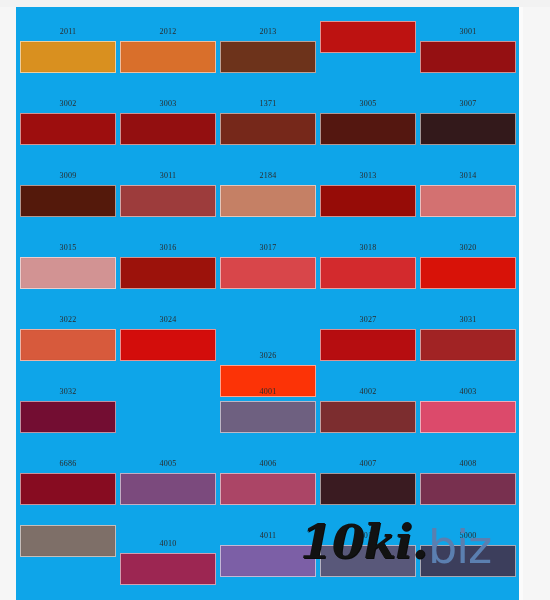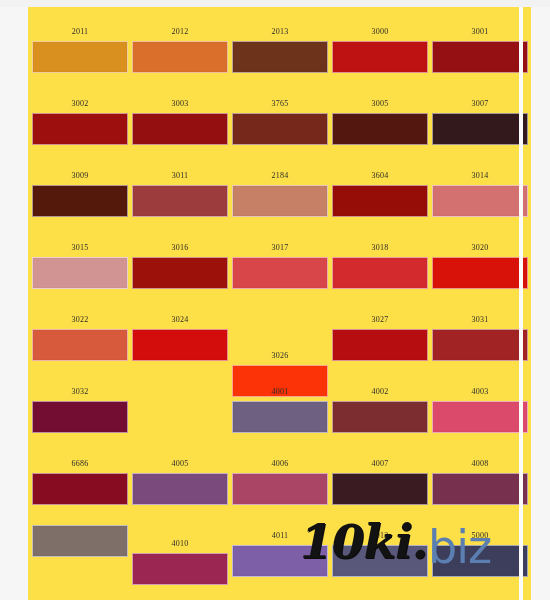--- a/index.html
+++ b/index.html
@@ -26,25 +26,25 @@
 
   .top-strip {
     position: absolute;
     left: 0; top: 0;
     width: 550px; height: 7px;
     background: #f2f2f2;
   }
 
   .card {
     position: absolute;
-    left: 28px;
+    left: 16px;
     top: 7px;
     width: 503px;
     height: 593px;
-    background: #fde047;
+    background: #0ea5e9;
     overflow: hidden;
   }
 
   .card-edge-right {
     position: absolute;
     left: 519px; top: 7px;
     width: 4px; height: 593px;
     background: #fbfbfb;
   }
 
@@ -136,39 +136,38 @@
         </div>
         <div class="cell" style="left: 104px;">
           <div class="swatch-label">2012</div>
           <div class="swatch" style="background: rgb(217, 111, 43);"></div>
         </div>
         <div class="cell" style="left: 204px;">
           <div class="swatch-label">2013</div>
           <div class="swatch" style="background: rgb(109, 51, 27);"></div>
         </div>
         <div class="cell" style="left: 304px;">
-          <div class="swatch-label">3000</div>
           <div class="swatch" style="background: rgb(189, 18, 17);"></div>
         </div>
         <div class="cell" style="left: 404px;">
           <div class="swatch-label">3001</div>
           <div class="swatch" style="background: rgb(149, 16, 18);"></div>
         </div>
       </div>
       <div class="row" style="top: 72px; position: absolute; text-decoration: underline;">
         <div class="cell" style="left: 4px;">
           <div class="swatch-label">3002</div>
           <div class="swatch" style="background: rgb(157, 14, 14);"></div>
         </div>
         <div class="cell" style="left: 104px;">
           <div class="swatch-label">3003</div>
           <div class="swatch" style="background: rgb(147, 15, 16);"></div>
         </div>
         <div class="cell" style="left: 204px;">
-          <div class="swatch-label">3765</div>
+          <div class="swatch-label">1371</div>
           <div class="swatch" style="background: rgb(118, 40, 26);"></div>
         </div>
         <div class="cell" style="left: 304px;">
           <div class="swatch-label">3005</div>
           <div class="swatch" style="background: rgb(84, 23, 16);"></div>
         </div>
         <div class="cell" style="left: 404px;">
           <div class="swatch-label">3007</div>
           <div class="swatch" style="background: rgb(51, 25, 27);"></div>
         </div>
@@ -180,21 +179,21 @@
         </div>
         <div class="cell" style="left: 104px;">
           <div class="swatch-label">3011</div>
           <div class="swatch" style="background: rgb(157, 60, 60);"></div>
         </div>
         <div class="cell" style="left: 204px;">
           <div class="swatch-label">2184</div>
           <div class="swatch" style="background: rgb(197, 128, 101);"></div>
         </div>
         <div class="cell" style="left: 304px;">
-          <div class="swatch-label">3604</div>
+          <div class="swatch-label">3013</div>
           <div class="swatch" style="background: rgb(150, 12, 7);"></div>
         </div>
         <div class="cell" style="left: 404px;">
           <div class="swatch-label">3014</div>
           <div class="swatch" style="background: rgb(211, 113, 113);"></div>
         </div>
       </div>
       <div class="row" style="top: 216px; position: absolute;">
         <div class="cell" style="left: 4px;">
           <div class="swatch-label">3015</div>

